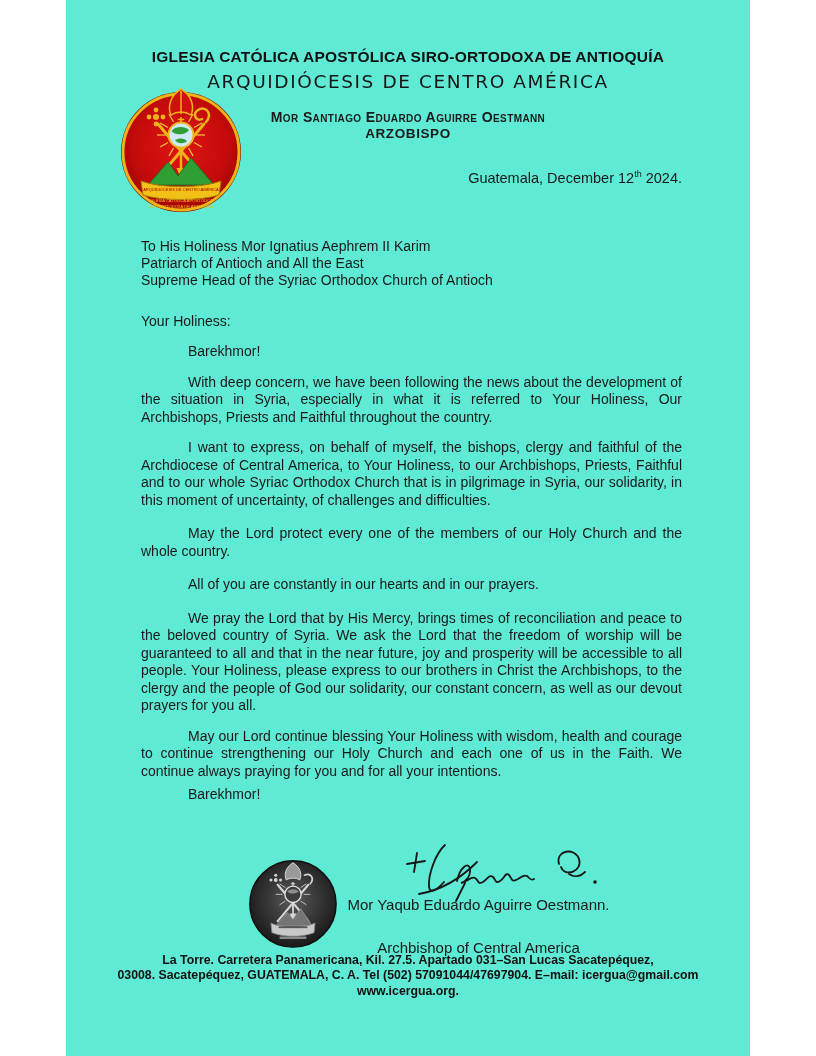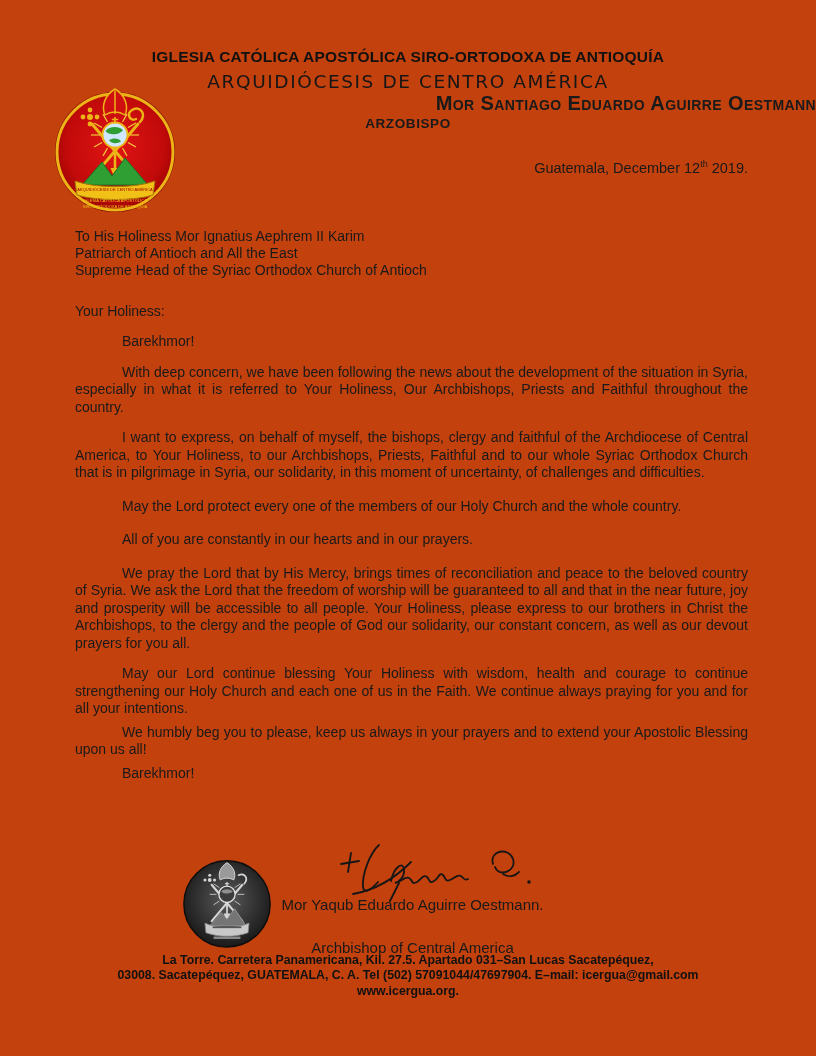--- a/index.html
+++ b/index.html
@@ -1,47 +1,47 @@
 <!DOCTYPE html>
 <html><head>
 <meta charset="utf-8">
 <style>
   * { margin: 0; padding: 0; box-sizing: border-box; }
   html, body { background: #ffffff; }
   .page {
     position: relative;
-    width: 816px;
+    width: 684px;
     height: 1056px;
     margin: 0 auto;
-    background: #c2410c;
+    background: #5eead4;
     color: #1a1a1a;
     font-family: "Liberation Sans", sans-serif;
     overflow: hidden;
   }
   
   .letterhead { padding-top: 48px; text-align: center; }
   .org-title {
     font-size: 15.5px;
     font-weight: bold;
     letter-spacing: 0.2px;
     color: #111;
   }
   .archdiocese-title {
     margin-top: 5px;
     font-family: "DejaVu Sans", sans-serif;
     font-size: 18.5px;
     letter-spacing: 1.6px;
     color: #161616;
   }
   .prelate-name {
-    font-size: 20px;
+    margin-top: 17px;
+    font-size: 14px;
     font-weight: bold;
     font-variant: small-caps;
     letter-spacing: 0.4px;
-    text-align: right;
   }
   .prelate-title {
     margin-top: 1px;
     font-size: 13.5px;
     font-weight: bold;
     letter-spacing: 0.6px;
   }
   .emblem {
     position: absolute;
     left: 50px;
@@ -179,37 +179,36 @@
     <polygon points="60.5,82 69.5,82 65,93" fill="#edb417"></polygon>
 
     <path d="M32,99 L52,76 L62,90 L75,72 L98,99 Z" fill="#2f9e33" stroke="#1e7022" stroke-width="1"></path>
 
     <path d="M25,95 C45,102.5 85,102.5 105,95 L103,109 C85,115 45,115 27,109 Z" fill="#f2c118" stroke="#a87708" stroke-width="1"></path>
     <text x="65" y="105" font-size="4" text-anchor="middle" fill="#a00000" font-family="Liberation Sans, sans-serif">ARQUIDIÓCESIS DE CENTRO AMÉRICA</text>
     <text x="65" y="116" font-size="4.1" text-anchor="middle" fill="#f2c118" font-family="Liberation Sans, sans-serif">IGLESIA CATÓLICA APOSTÓLICA</text>
     <text x="65" y="121.5" font-size="4.1" text-anchor="middle" fill="#f2c118" font-family="Liberation Sans, sans-serif">SIRO-ORTODOXA DE ANTIOQUÍA</text>
   </svg>
 
-  <div class="dateline"><span>Guatemala, December 12</span><sup>th</sup><span> 2019.</span></div>
+  <div class="dateline"><span>Guatemala, December 12</span><sup>th</sup><span> 2024.</span></div>
 
   <div class="letter-body">
     <div class="recipient">
       <p>To His Holiness Mor Ignatius Aephrem II Karim</p>
       <p>Patriarch of Antioch and All the East</p>
       <p>Supreme Head of the Syriac Orthodox Church of Antioch</p>
     </div>
     <p class="salutation">Your Holiness:</p>
     <p class="greeting">Barekhmor!</p>
     <p class="para">With deep concern, we have been following the news about the development of the situation in Syria, especially in what it is referred to Your Holiness, Our Archbishops, Priests and Faithful throughout the country.</p>
     <p class="para">I want to express, on behalf of myself, the bishops, clergy and faithful of the Archdiocese of Central America, to Your Holiness, to our Archbishops, Priests, Faithful and to our whole Syriac Orthodox Church that is in pilgrimage in Syria, our solidarity, in this moment of uncertainty, of challenges and difficulties.</p>
     <p class="para gap">May the Lord protect every one of the members of our Holy Church and the whole country.</p>
     <p class="para gap">All of you are constantly in our hearts and in our prayers.</p>
     <p class="para gap">We pray the Lord that by His Mercy, brings times of reconciliation and peace to the beloved country of Syria. We ask the Lord that the freedom of worship will be guaranteed to all and that in the near future, joy and prosperity will be accessible to all people. Your Holiness, please express to our brothers in Christ the Archbishops, to the clergy and the people of God our solidarity, our constant concern, as well as our devout prayers for you all.</p>
     <p class="para">May our Lord continue blessing Your Holiness with wisdom, health and courage to continue strengthening our Holy Church and each one of us in the Faith. We continue always praying for you and for all your intentions.</p>
-    <p class="para tight">We humbly beg you to please, keep us always in your prayers and to extend your Apostolic Blessing upon us all!</p>
     <p class="closing">Barekhmor!</p>
   </div>
 
   <svg class="seal" viewBox="0 0 96 96" aria-hidden="true">
     <defs>
       <radialGradient id="sealGrad" cx="50%" cy="45%" r="62%">
         <stop offset="0%" stop-color="#5a5a5a"></stop>
         <stop offset="65%" stop-color="#2b2b2b"></stop>
         <stop offset="100%" stop-color="#121212"></stop>
       </radialGradient>

